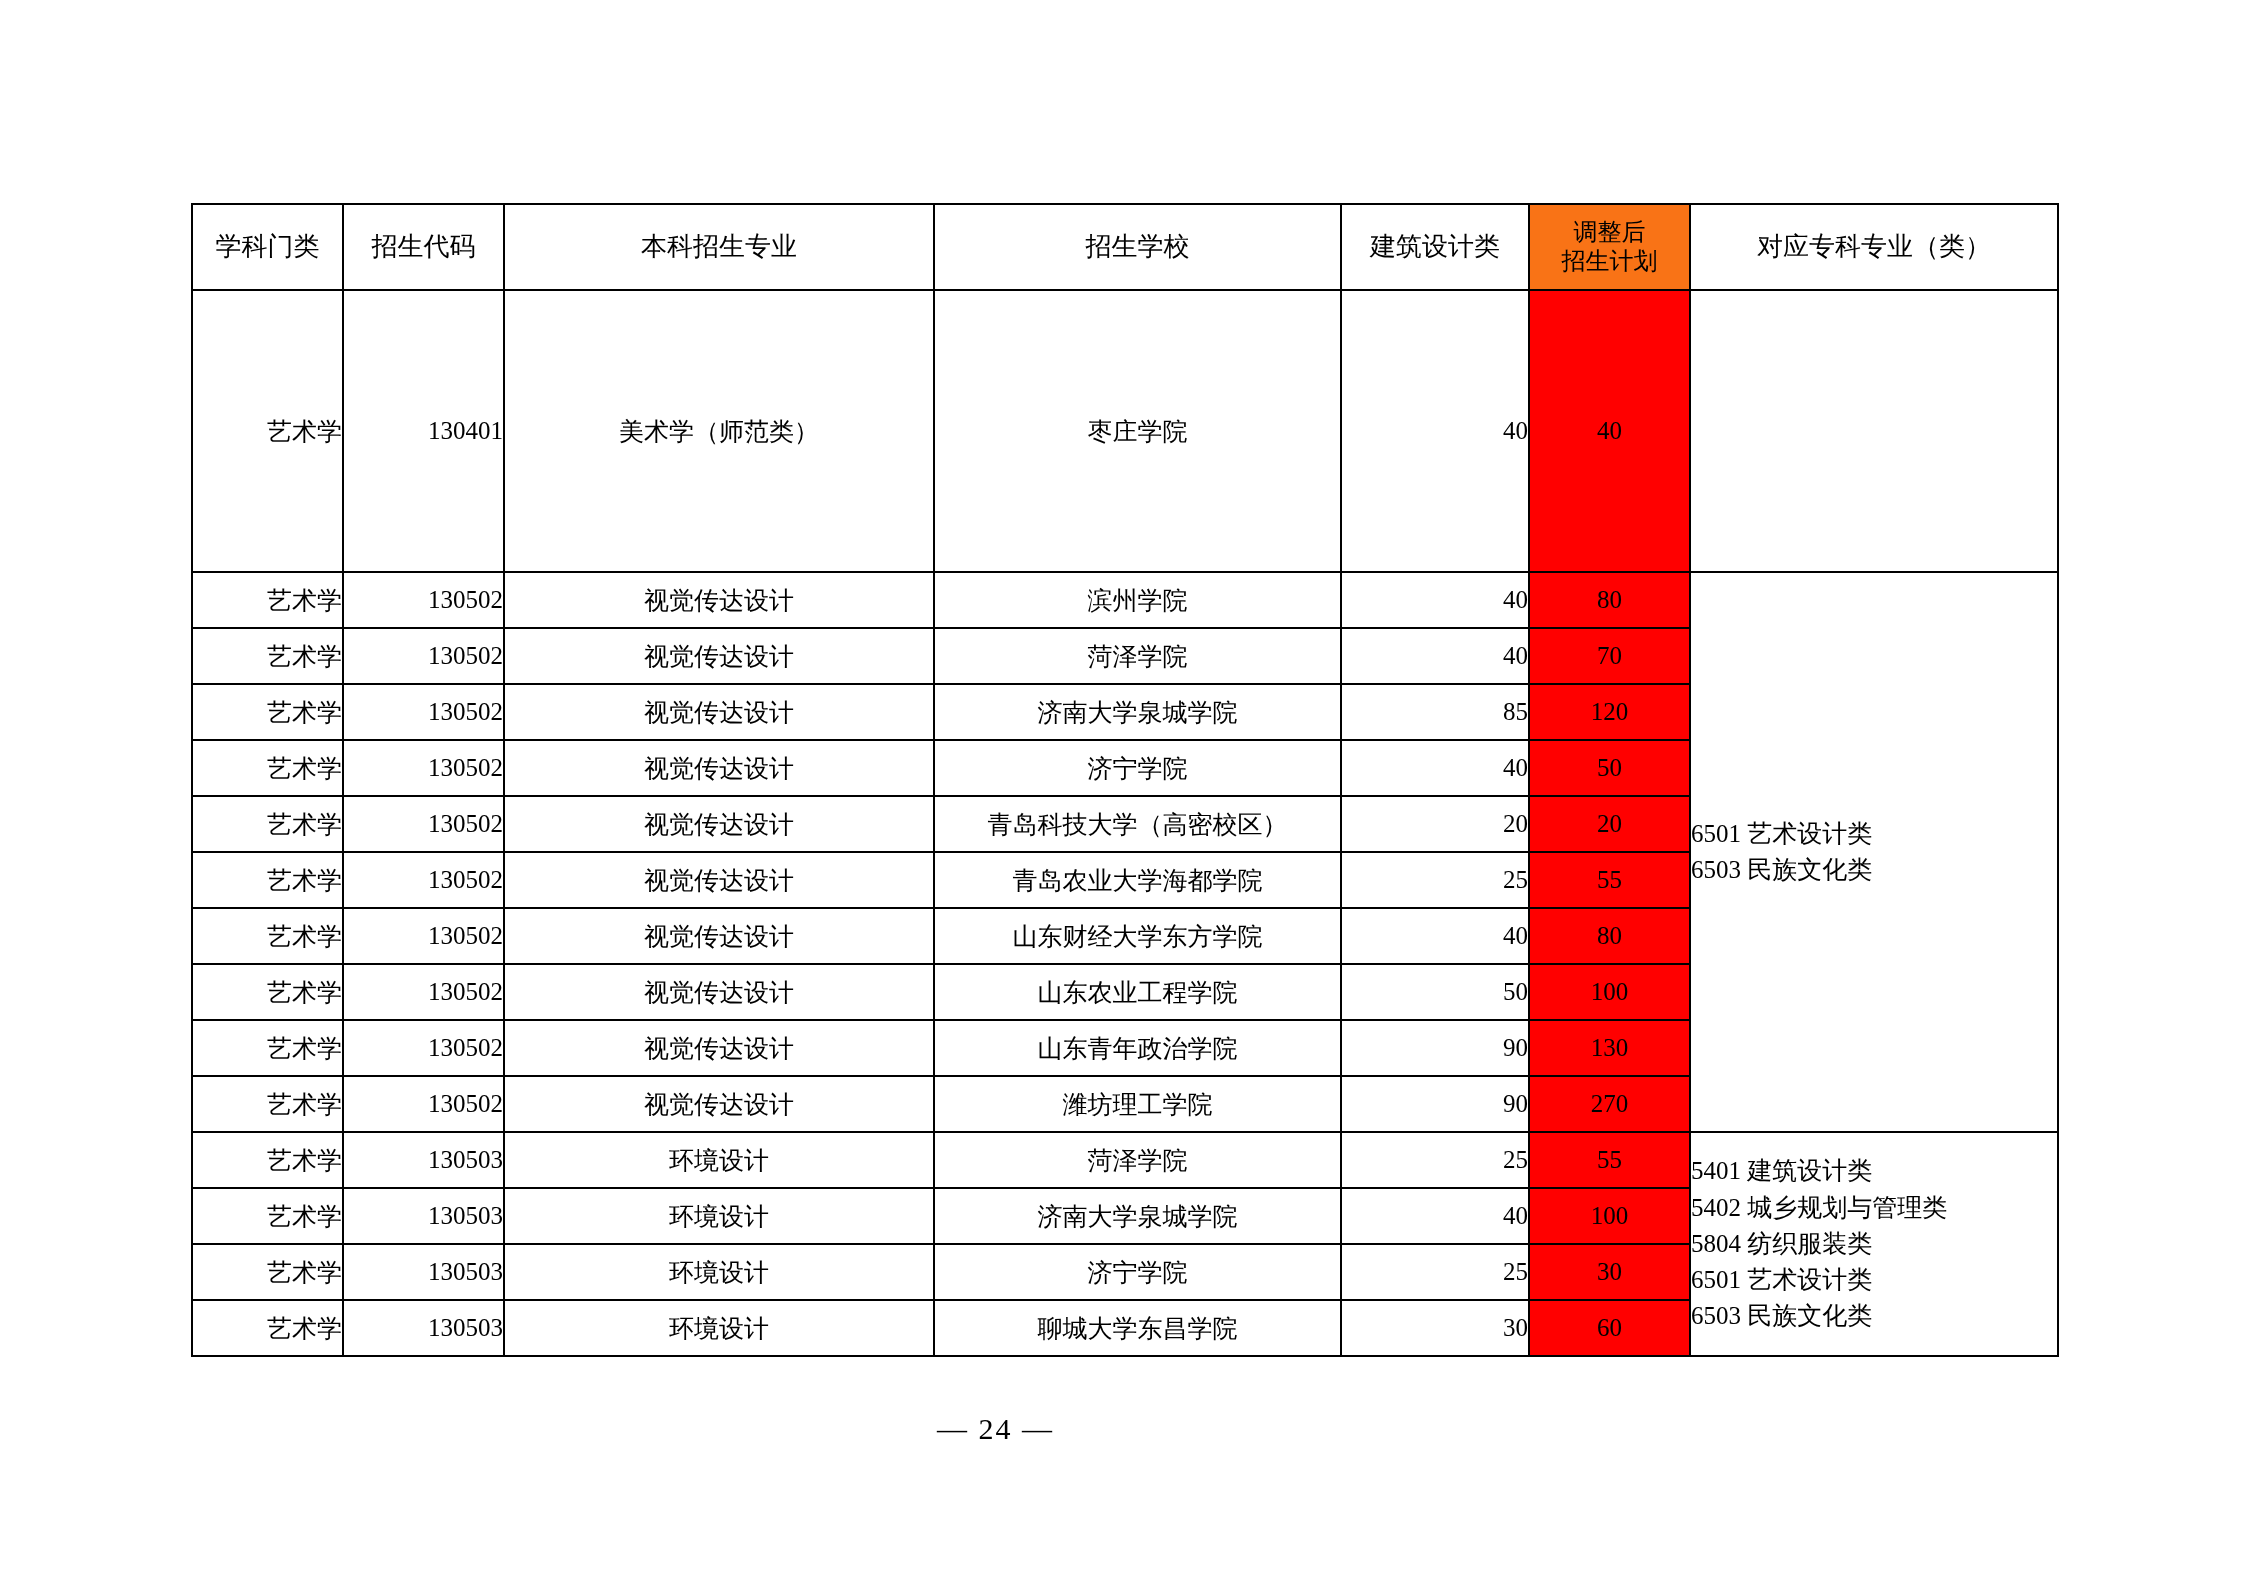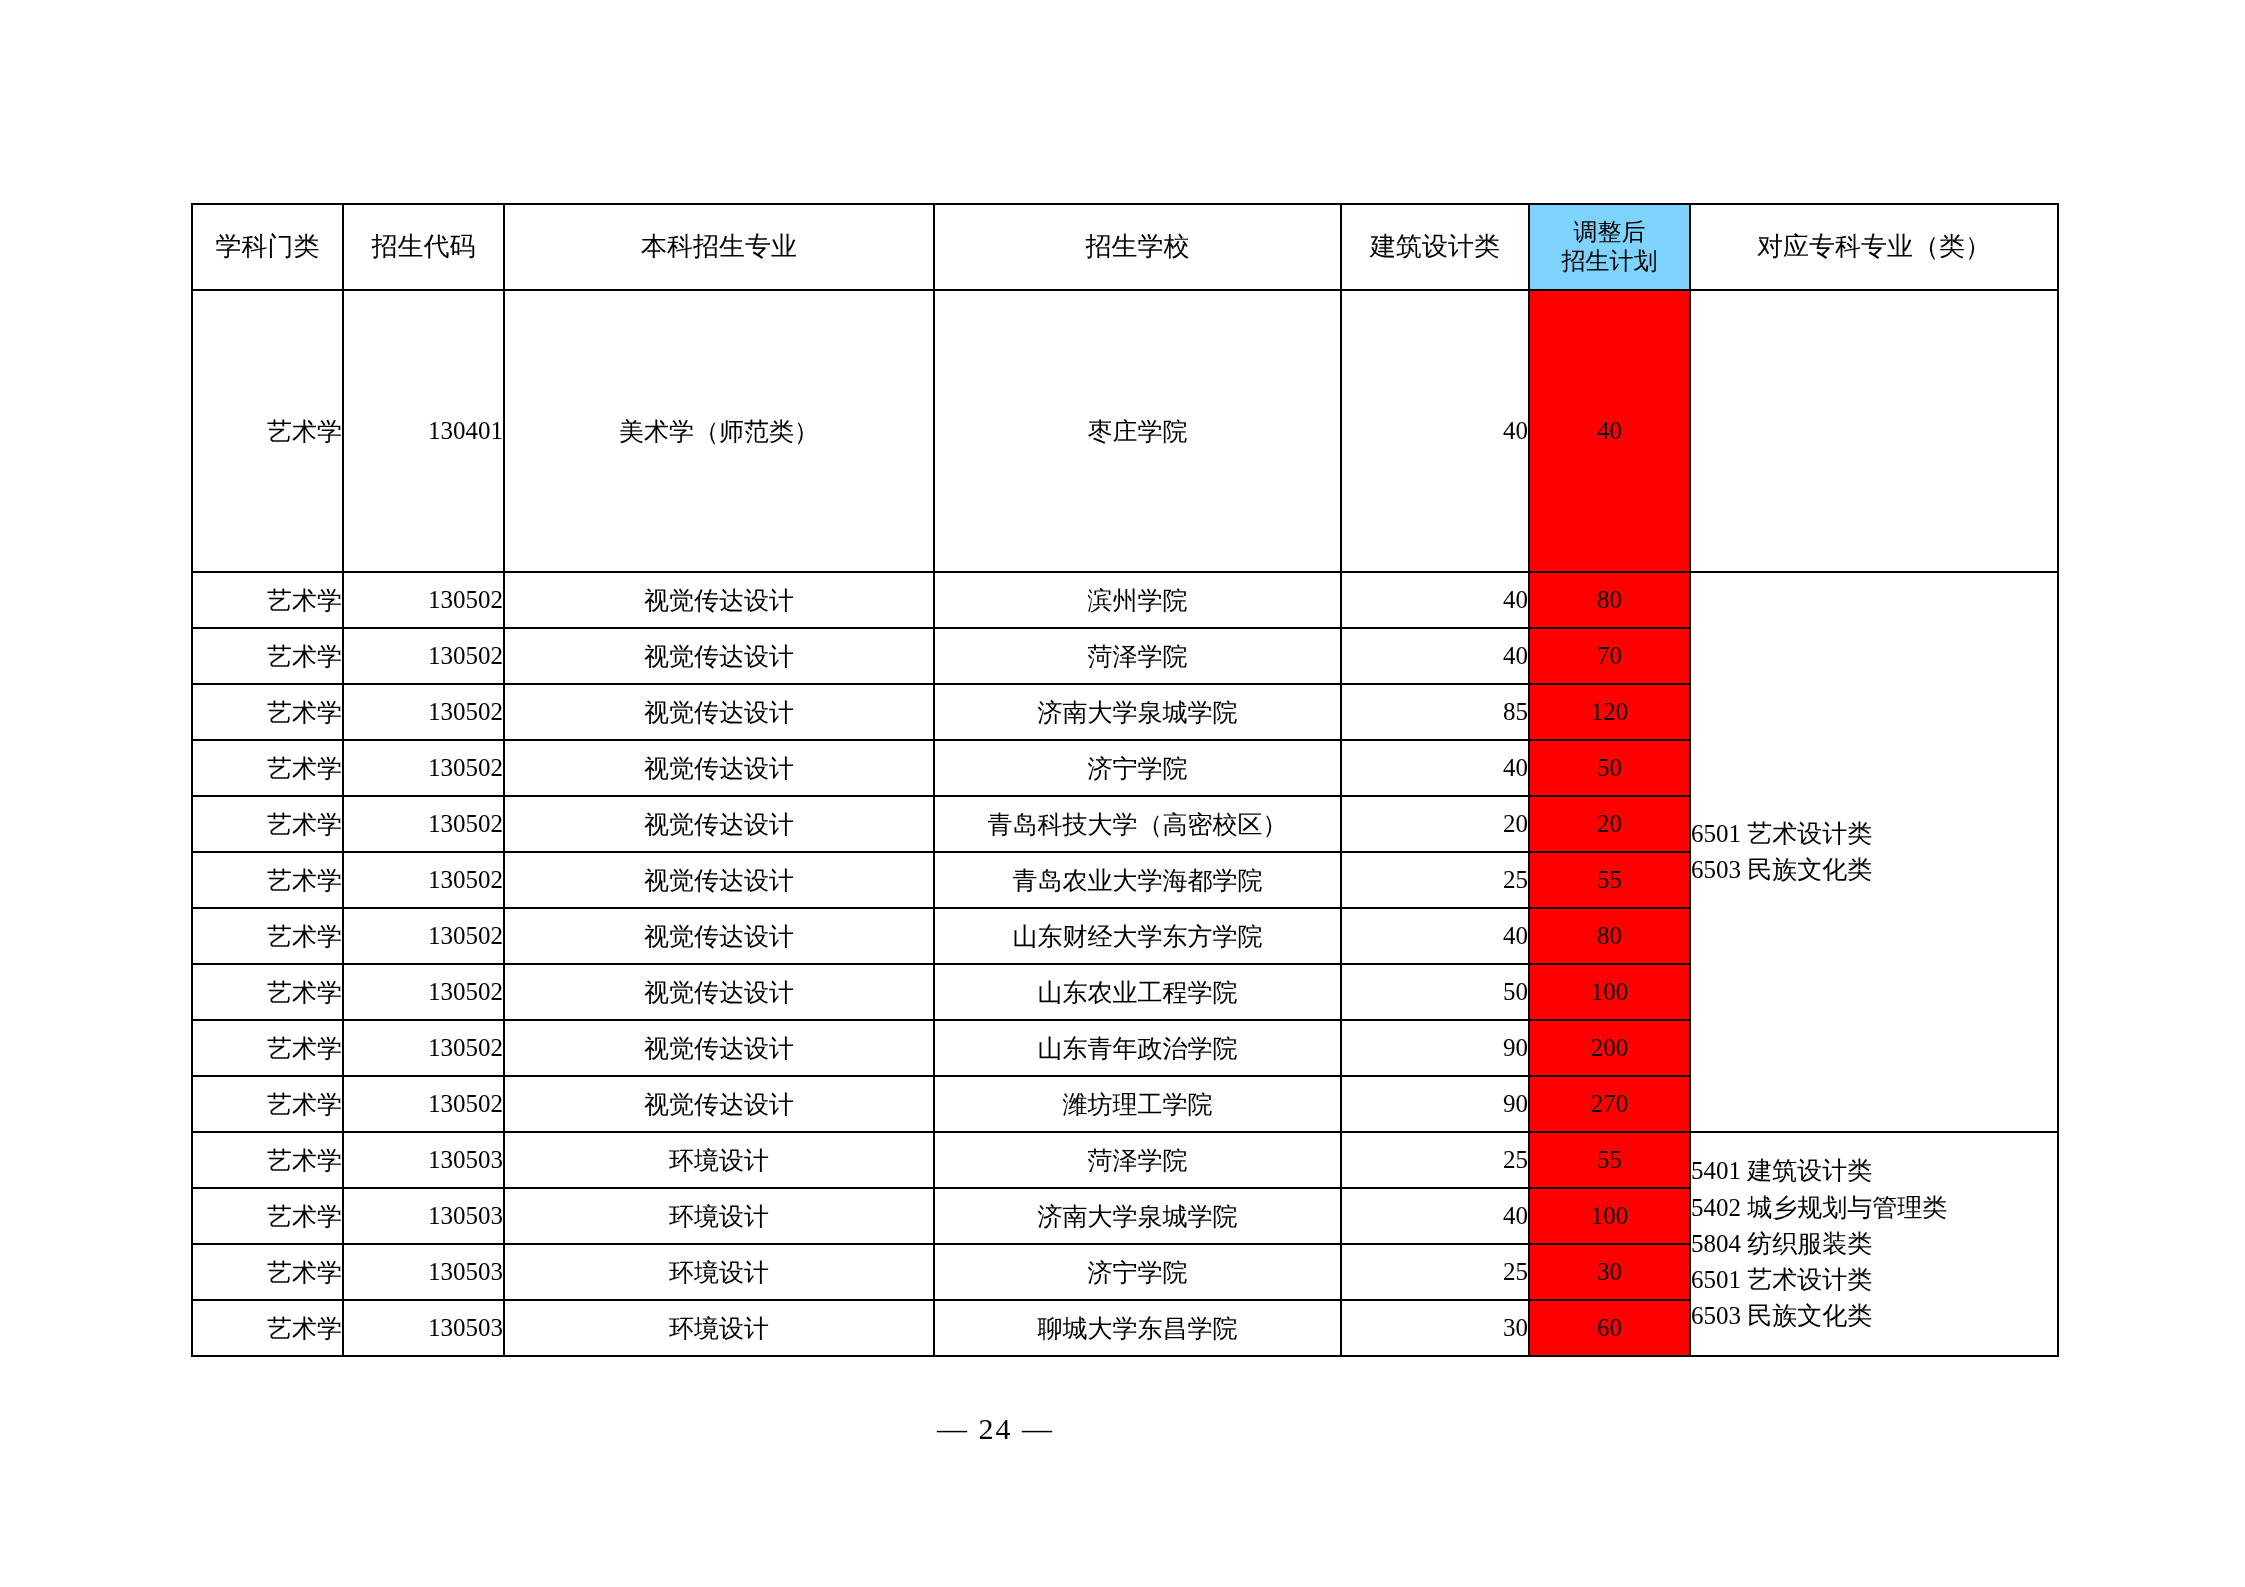--- a/index.html
+++ b/index.html
@@ -48,21 +48,21 @@
   col.c5 { width: 161px; }
   col.c6 { width: 368px; }
 
   thead td {
     height: 84px;
     text-align: center;
     font-size: 26px;
     line-height: 1.25;
   }
   thead td.hdr-red {
-    background: #7dd3fc;
+    background: #f97316;
     color: #000000;
     font-size: 24px;
   }
   .hdr-two-line {
     display: block;
     line-height: 1.2;
   }
 
   td.ctr { text-align: right; }
   td.left { text-align: center; padding-left: 14px; }
@@ -209,21 +209,21 @@
           <td class="ctr">50</td>
           <td class="redcell">100</td>
         </tr>
 
         <tr class="row">
           <td class="ctr">艺术学</td>
           <td class="ctr">130502</td>
           <td class="left">视觉传达设计</td>
           <td class="left">山东青年政治学院</td>
           <td class="ctr">90</td>
-          <td class="redcell">200</td>
+          <td class="redcell">130</td>
         </tr>
 
         <tr class="row">
           <td class="ctr">艺术学</td>
           <td class="ctr">130502</td>
           <td class="left">视觉传达设计</td>
           <td class="left">潍坊理工学院</td>
           <td class="ctr">90</td>
           <td class="redcell">270</td>
         </tr>

